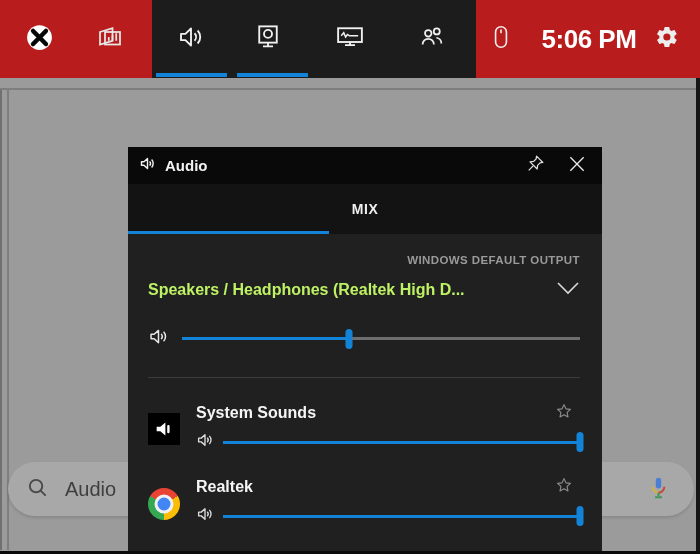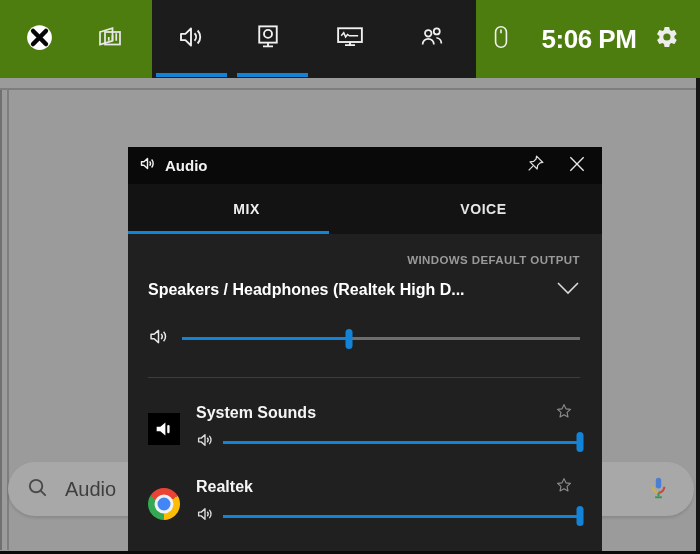--- a/index.html
+++ b/index.html
@@ -2,21 +2,21 @@
 <html><head>
 <meta charset="utf-8">
 <style>
   html,body { margin:0; padding:0; background:#555; }
   .screen {
     position:relative; width:700px; height:554px; overflow:hidden;
     background:#9b9b9b; font-family:"Liberation Sans", sans-serif;
     -webkit-font-smoothing:antialiased;
   }
   
-  .toolbar { position:absolute; top:0; left:0; width:700px; height:78px; background:#4d7c0f; }
+  .toolbar { position:absolute; top:0; left:0; width:700px; height:78px; background:#b91c1c; }
   .toolbar-mid { position:absolute; top:0; left:152px; width:324px; height:78px; background:#1c1c1c; }
   .tb-btn { position:absolute; top:0; height:78px; display:flex; align-items:center; justify-content:center; }
   .uline { position:absolute; bottom:1px; height:4px; background:#1283d6; }
   .tb-time { position:absolute; top:0; left:536px; width:106px; height:78px; display:flex; align-items:center; justify-content:center;
              color:#fff; font-size:26px; font-weight:700; letter-spacing:-0.5px; white-space:nowrap; }
   
   .page-hline { position:absolute; top:88px; left:0; width:700px; height:2px; background:#7e7e7e; }
   .page-vline { position:absolute; top:90px; left:7px; width:2px; height:460px; background:#7e7e7e; }
   .edge-left   { position:absolute; top:90px; left:0; width:2px; height:460px; background:#707070; }
   .edge-right  { position:absolute; top:78px; right:0; width:4px; height:476px; background:#161616; }
@@ -34,21 +34,21 @@
   .header-actions { margin-left:auto; display:flex; align-items:center; gap:20px; }
   .hbtn { display:flex; align-items:center; justify-content:center; width:22px; height:22px; }
   .panel-tabs { position:relative; height:50px; background:#131313; display:flex; }
   .tab { flex:1; display:flex; align-items:center; justify-content:center;
          color:#f0f0f0; font-size:14px; font-weight:700; letter-spacing:0.6px; }
   .tab.inactive { color:#e6e6e6; }
   .tab-underline { position:absolute; bottom:0; left:0; width:201px; height:3px; background:#1283d6; }
   .panel-body { padding:0 22px 0 20px; }
   .section-label { margin-top:20px; font-size:11.5px; font-weight:700; letter-spacing:0.4px; color:#9a9a9a;text-align:right; }
   .device-row { margin-top:15px; display:flex; align-items:center; justify-content:space-between; }
-  .device-name { color:#ffffff; font-size:16px; font-weight:600; white-space:nowrap; overflow:hidden; max-width:330px; }
+  .device-name { color:#bef264; font-size:16px; font-weight:600; white-space:nowrap; overflow:hidden; max-width:330px; }
   .main-slider-row { margin-top:27px; display:flex; align-items:center; }
   .main-slider-row .slider { flex:1; margin-left:13px; }
   .divider { margin-top:26px; height:1px; background:#3d3d3d; }
   .app-row { display:flex; }
   .app-row.first { margin-top:24px; }
   .app-row.second { margin-top:23px; }
   .app-icon-box { width:32px; height:32px; margin-top:11px; background:#000; display:flex; align-items:center; justify-content:center; }
   .app-col { flex:1; margin-left:16px;text-align:right; }
   .app-title-row { display:flex; align-items:center; justify-content:space-between; height:22px; }
   .app-name { color:#f5f5f5; font-size:16px; font-weight:700; }
@@ -205,21 +205,20 @@
             <svg width="20" height="20" viewBox="0 0 24 24" fill="none" stroke="#e8e8e8" stroke-width="1.6">
               <path d="M4 4 L20 20 M20 4 L4 20"></path>
             </svg>
           </span>
         </span>
       </span>
     </div>
 
     <div class="panel-tabs">
       <div class="tab">MIX</div>
-      <div class="tab inactive">VOICE</div>
       <div class="tab-underline"></div>
     </div>
 
     <div class="panel-body">
       <div class="section-label">WINDOWS DEFAULT OUTPUT</div>
 
       <div class="device-row">
         <span class="device-name">Speakers / Headphones (Realtek High D...</span>
         <span>
           <svg width="24" height="14" viewBox="0 0 24 14" fill="none" stroke="#d8d8d8" stroke-width="1.6">

